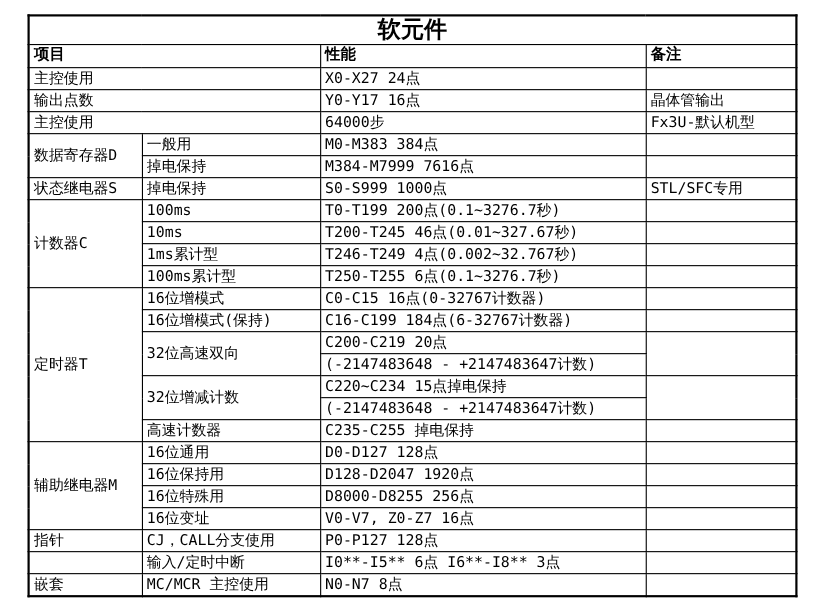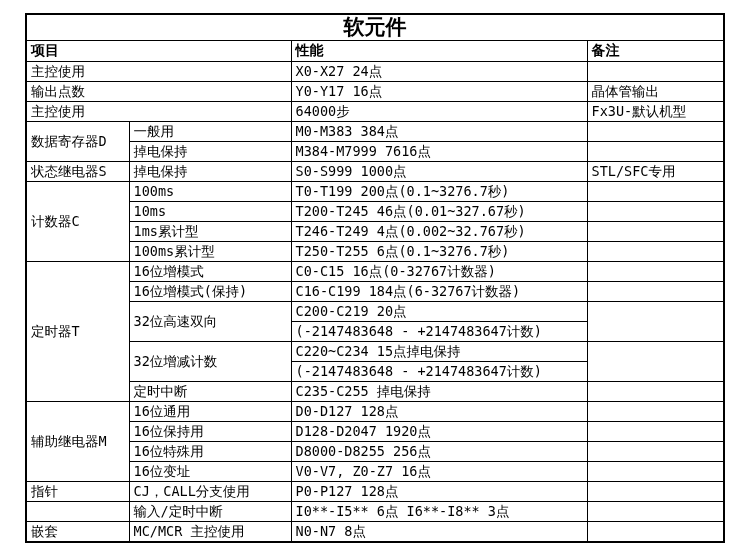--- a/index.html
+++ b/index.html
@@ -131,21 +131,21 @@
       </tr>
       <tr>
         <td rowspan="2">32位增减计数</td>
         <td>C220~C234 15点掉电保持</td>
         <td rowspan="2"></td>
       </tr>
       <tr>
         <td>(-2147483648 - +2147483647计数)</td>
       </tr>
       <tr>
-        <td>定时中断</td>
+        <td>高速计数器</td>
         <td>C235-C255 掉电保持</td>
         <td></td>
       </tr>
 
       <tr>
         <td rowspan="4">辅助继电器M</td>
         <td>16位通用</td>
         <td>D0-D127 128点</td>
         <td></td>
       </tr>

